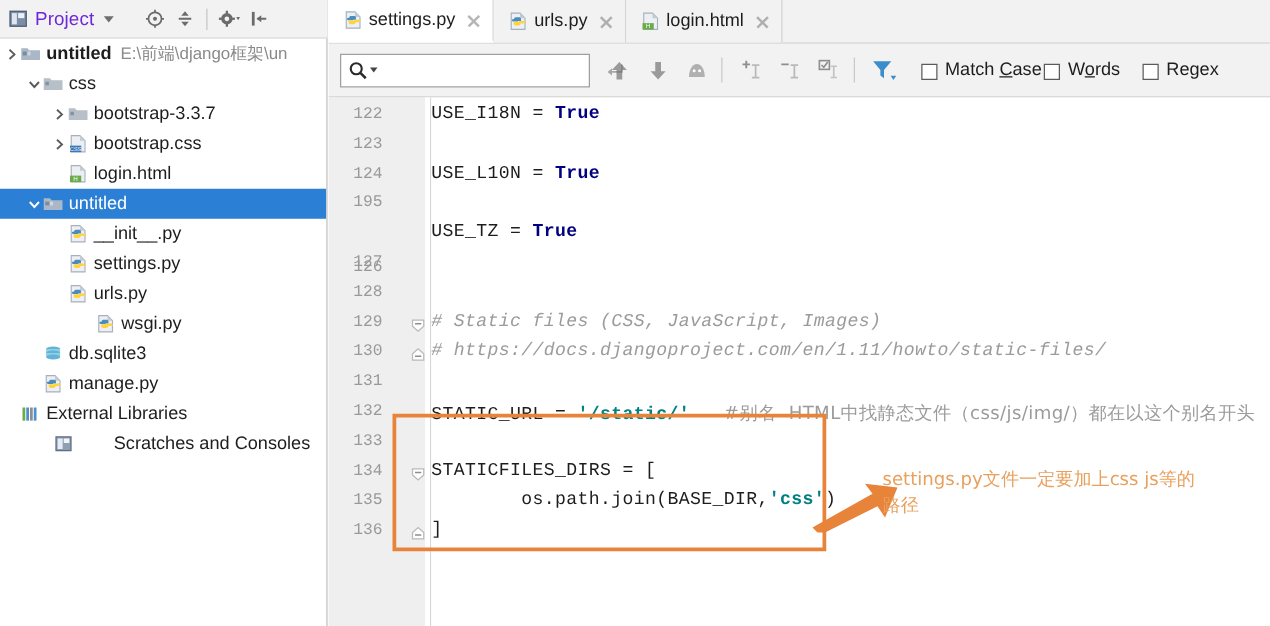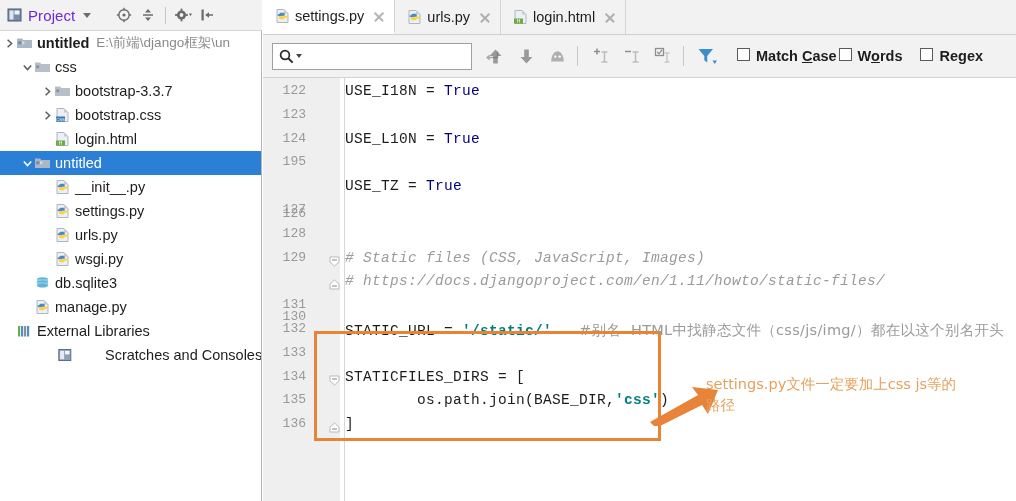--- a/index.html
+++ b/index.html
@@ -161,21 +161,21 @@
     margin-right: 6px; width: 14px; height: 14px; flex: 0 0 auto; opacity: 0.55;
   }
   .fb-btn {
     width: 28px; height: 28px; margin-left: 3px;
     display: flex; align-items: center; justify-content: center;
     cursor: default;
   }
   .fb-sep { width: 1px; height: 20px; background: #c9c9c9; margin: 0 6px; }
 
   .chk-group {
-    display: flex; align-items: flex-start; margin-left: 10px; cursor: default; font-weight: bold;
+    display: flex; align-items: flex-end; margin-left: 10px; cursor: default;
   }
   .chk-box {
     width: 13px; height: 13px; border: 1px solid #5b5b5b;
     background: #fff; margin-right: 6px; flex: 0 0 auto;
   }
   .chk-label { font-size: 14.5px; color: #1d1d1d; }
   .chk-label u { text-decoration: underline; }
 
   
   #gutter {
@@ -205,21 +205,21 @@
     overflow: hidden;
   }
   .cline {
     position: absolute; left: 0;
     font-family: "Liberation Mono", monospace;
     font-size: 14.5px;
     color: #1d1d1d;
     white-space: pre;
     letter-spacing: 0.3px;
   }
-  .kw-true { color: #000080; font-weight: normal; }
+  .kw-true { color: #000080; font-weight: bold; }
   .str { color: #008080; font-weight: bold; }
   .cmt {
     color: #9b9b9b; font-style: italic;
   }
   .cjk { font-family: "DejaVu Sans", sans-serif; font-style: normal; }
 
   
   #edge-stripe {
     position: absolute; left: 0; top: 78px;
     width: 6px; height: 423px; background: #efefef;
@@ -425,21 +425,21 @@
           <span class="tree-icon">
             <svg width="17" height="16" viewBox="0 0 17 16">
         <path d="M3 1.5 h7 l4 4 V14.5 H3 Z" fill="#eceff3" stroke="#a7b0bb" stroke-width="0.9"></path>
         <path d="M10 1.5 v4 h4 Z" fill="#c3cbd4"></path>
         <path d="M5.3 6.2 c0-1 .6-1.5 2-1.5 h1.6 c1.3 0 1.9 .5 1.9 1.6 v1.4 H8.4 v.5 H4.9 c-.9 0-1.4-.6-1.4-1.7" fill="#4b8bbe"></path>
         <path d="M12 9.8 c0 1-.6 1.5-2 1.5 h-1.6 c-1.3 0-1.9-.5-1.9-1.6 V8.3 h4.4 v-.5 h3.5 c.9 0 1.4 .6 1.4 1.7" fill="#ffd43b" transform="translate(-1.5,0)"></path>
             </svg>
           </span>
           <span class="tree-label">urls.py</span>
         </div>
-        <div class="tree-row" style="padding-left: 40px;">
+        <div class="tree-row" style="padding-left: 62px;">
           <span class="twisty"></span>
           <span class="tree-icon">
             <svg width="17" height="16" viewBox="0 0 17 16">
         <path d="M3 1.5 h7 l4 4 V14.5 H3 Z" fill="#eceff3" stroke="#a7b0bb" stroke-width="0.9"></path>
         <path d="M10 1.5 v4 h4 Z" fill="#c3cbd4"></path>
         <path d="M5.3 6.2 c0-1 .6-1.5 2-1.5 h1.6 c1.3 0 1.9 .5 1.9 1.6 v1.4 H8.4 v.5 H4.9 c-.9 0-1.4-.6-1.4-1.7" fill="#4b8bbe"></path>
         <path d="M12 9.8 c0 1-.6 1.5-2 1.5 h-1.6 c-1.3 0-1.9-.5-1.9-1.6 V8.3 h4.4 v-.5 h3.5 c.9 0 1.4 .6 1.4 1.7" fill="#ffd43b" transform="translate(-1.5,0)"></path>
             </svg>
           </span>
           <span class="tree-label">wsgi.py</span>
@@ -474,21 +474,21 @@
           <span class="tree-icon">
             <svg width="17" height="16" viewBox="0 0 17 16">
         <rect x="2" y="3" width="2.2" height="10.5" fill="#6aab4a"></rect>
         <rect x="5" y="3" width="2.2" height="10.5" fill="#4e8fd0"></rect>
         <rect x="8" y="3" width="2.2" height="10.5" fill="#8e8e8e"></rect>
         <rect x="11" y="3" width="2.2" height="10.5" fill="#4e8fd0"></rect>
             </svg>
           </span>
           <span class="tree-label">External Libraries</span>
         </div>
-        <div class="tree-row" style="padding-left: 16px; gap: 27px;">
+        <div class="tree-row" style="padding-left: 2px; gap: 27px;">
           <span class="twisty"></span>
           <span class="tree-icon">
             <svg width="17" height="16" viewBox="0 0 17 16">
         <rect x="1.8" y="2.5" width="12" height="11" fill="#8fa0b4" stroke="#5e6e82"></rect>
         <rect x="3.1" y="3.8" width="4" height="8.4" fill="#e6ecf3"></rect>
         <rect x="8" y="3.8" width="4.5" height="3.6" fill="#f1f5f9"></rect>
             </svg>
           </span>
           <span class="tree-label">Scratches and Consoles</span>
         </div>
@@ -626,21 +626,21 @@
         <div class="lnum" style="top: 52.6px;">124</div>
         <div class="lnum" style="top: 76.4px;">195</div>
         <div class="lnum" style="top: 100.2px; margin-top: 28px;">126</div>
         <div class="lnum" style="top: 124px;">127</div>
         <div class="lnum" style="top: 147.8px;">128</div>
         <div class="lnum" style="top: 171.6px;">129</div>
         <div class="fold" style="top: 174.6px;"><svg width="11" height="11" viewBox="0 0 11 11">
             <path d="M1 1 h9 v5 l-4.5 4 L1 6 Z" fill="#ffffff" stroke="#b9b9b9"></path>
             <line x1="3" y1="4" x2="8" y2="4" stroke="#8e8e8e" stroke-width="1.1"></line>
           </svg></div>
-        <div class="lnum" style="top: 195.4px; margin-top: 36px;">130</div>
+        <div class="lnum" style="top: 195.4px;">130</div>
         <div class="fold" style="top: 198.4px;"><svg width="11" height="11" viewBox="0 0 11 11">
             <path d="M1 10 h9 V5 L5.5 1 1 5 Z" fill="#ffffff" stroke="#b9b9b9"></path>
             <line x1="3" y1="7" x2="8" y2="7" stroke="#8e8e8e" stroke-width="1.1"></line>
           </svg></div>
         <div class="lnum" style="top: 219.2px;">131</div>
         <div class="lnum" style="top: 243px;">132</div>
         <div class="lnum" style="top: 266.8px;">133</div>
         <div class="lnum" style="top: 290.6px;">134</div>
         <div class="fold" style="top: 293.6px;"><svg width="11" height="11" viewBox="0 0 11 11">
             <path d="M1 1 h9 v5 l-4.5 4 L1 6 Z" fill="#ffffff" stroke="#b9b9b9"></path>

